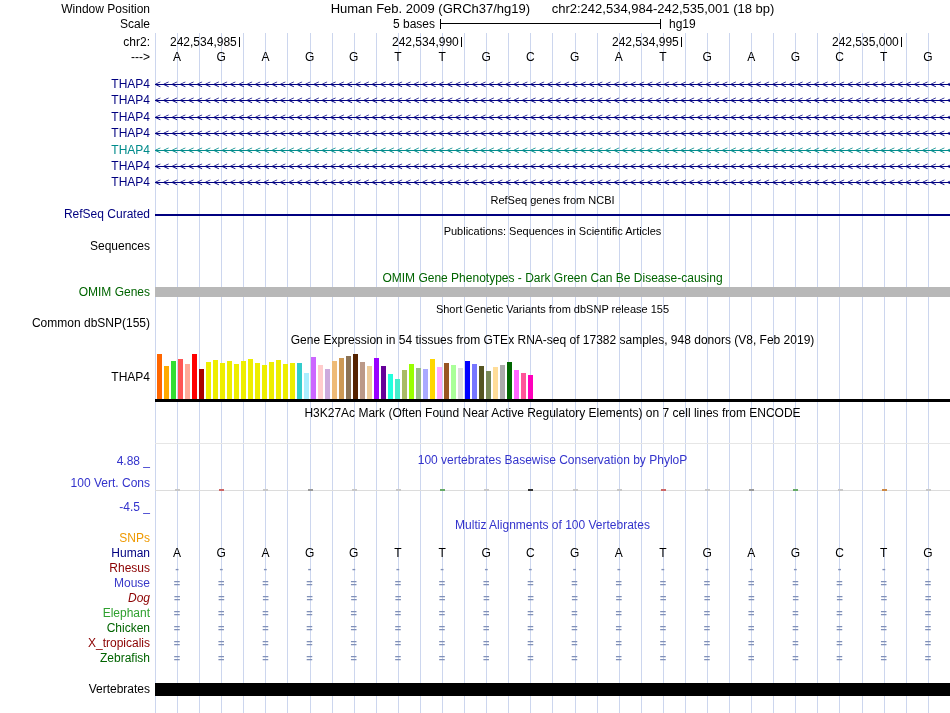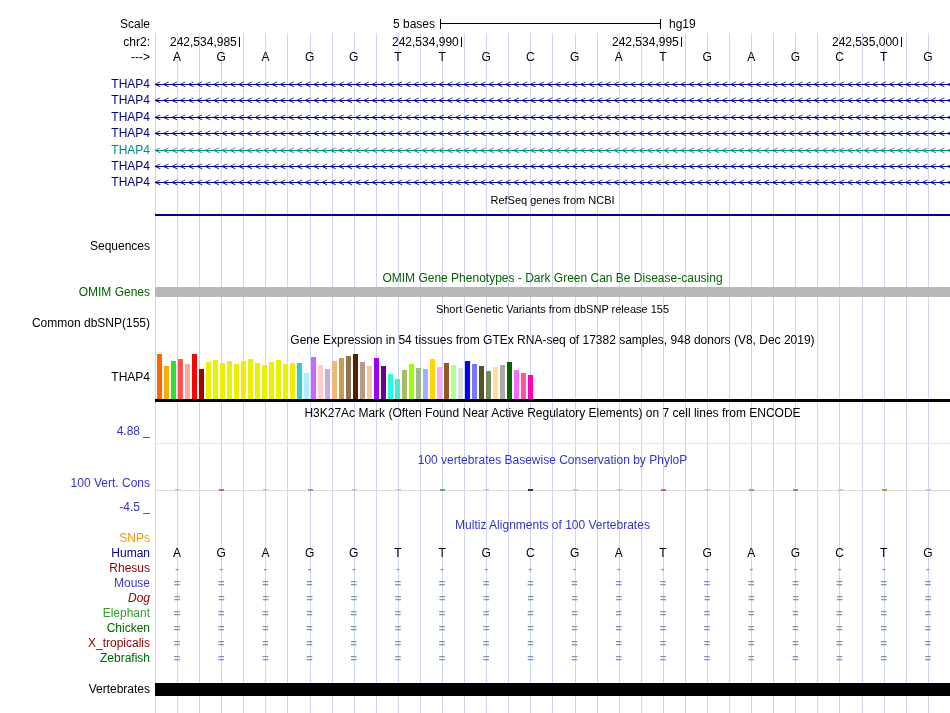--- a/index.html
+++ b/index.html
@@ -47,20 +47,27 @@
   .mz-base { position:absolute; transform:translateX(-50%); color:#000; font-size:12px; }
   .mz-sym { position:absolute; transform:translateX(-50%); color:#8090B8; font-size:11px; font-weight:bold; }
   .repeat-bar { position:absolute; left:155px; top:683px; width:795px; height:13px; background:#000; }
 </style>
 </head>
 <body>
 
 <div class="browser">
   <div class="gridlines"></div>
 
+  <div class="hrow" style="top:2px">
+    <span class="llabel">Window Position</span>
+    <div class="ctitle lg">
+      <span>Human Feb. 2009 (GRCh37/hg19)</span>
+      <span class="gap">chr2:242,534,984-242,535,001 (18 bp)</span>
+    </div>
+  </div>
 
   <div class="hrow" style="top:17px">
     <span class="llabel">Scale</span>
     <span class="scale-text">5 bases</span>
     <div class="scale-bar">
       <div class="scale-line"></div>
     </div>
     <span class="scale-genome">hg19</span>
   </div>
 
@@ -132,43 +139,49 @@
       <div class="tx-row" style="top: 176.4px; color: rgb(0, 0, 128);">
         <span class="llabel">THAP4</span>
         <div class="tx-line"></div>
         <div class="tx-arrows">&lt;&lt;&lt;&lt;&lt;&lt;&lt;&lt;&lt;&lt;&lt;&lt;&lt;&lt;&lt;&lt;&lt;&lt;&lt;&lt;&lt;&lt;&lt;&lt;&lt;&lt;&lt;&lt;&lt;&lt;&lt;&lt;&lt;&lt;&lt;&lt;&lt;&lt;&lt;&lt;&lt;&lt;&lt;&lt;&lt;&lt;&lt;&lt;&lt;&lt;&lt;&lt;&lt;&lt;&lt;&lt;&lt;&lt;&lt;&lt;&lt;&lt;&lt;&lt;&lt;&lt;&lt;&lt;&lt;&lt;&lt;&lt;&lt;&lt;&lt;&lt;&lt;&lt;&lt;&lt;&lt;&lt;&lt;&lt;&lt;&lt;&lt;&lt;&lt;&lt;&lt;&lt;&lt;&lt;&lt;&lt;&lt;&lt;&lt;&lt;&lt;&lt;&lt;&lt;&lt;&lt;&lt;&lt;&lt;&lt;&lt;&lt;&lt;&lt;&lt;&lt;&lt;&lt;&lt;&lt;</div>
       </div>
     </div>
 
   <div class="hrow" style="top:193px">
     <div class="ctitle sm">RefSeq genes from NCBI</div>
   </div>
+  <div class="hrow" style="top:207px">
+    <span class="llabel navy">RefSeq Curated</span>
+  </div>
   <div class="refseq-line"></div>
 
+  <div class="hrow" style="top:224px">
+    <div class="ctitle sm">Publications: Sequences in Scientific Articles</div>
+  </div>
   <div class="hrow" style="top:239px">
     <span class="llabel">Sequences</span>
   </div>
 
   <div class="hrow" style="top:271px">
     <div class="ctitle green">OMIM Gene Phenotypes - Dark Green Can Be Disease-causing</div>
   </div>
   <div class="hrow" style="top:285px">
     <span class="llabel green">OMIM Genes</span>
   </div>
   <div class="omim-bar"></div>
 
   <div class="hrow" style="top:302px">
     <div class="ctitle sm">Short Genetic Variants from dbSNP release 155</div>
   </div>
   <div class="hrow" style="top:316px">
     <span class="llabel">Common dbSNP(155)</span>
   </div>
 
   <div class="hrow" style="top:333px">
-    <div class="ctitle">Gene Expression in 54 tissues from GTEx RNA-seq of 17382 samples, 948 donors (V8, Dec 2019)</div>
+    <div class="ctitle">Gene Expression in 54 tissues from GTEx RNA-seq of 17382 samples, 948 donors (V8, Feb 2019)</div>
   </div>
   <div class="hrow" style="top:370px">
     <span class="llabel">THAP4</span>
   </div>
   <div id="gtex-bars">
       <div class="gtex-bar" style="left: 2px; height: 45px; background: rgb(255, 102, 0);"></div>
       <div class="gtex-bar" style="left: 9px; height: 33px; background: rgb(255, 170, 0);"></div>
       <div class="gtex-bar" style="left: 16px; height: 38px; background: rgb(51, 221, 51);"></div>
       <div class="gtex-bar" style="left: 23px; height: 40px; background: rgb(255, 85, 85);"></div>
       <div class="gtex-bar" style="left: 30px; height: 35px; background: rgb(255, 170, 153);"></div>
@@ -222,21 +235,21 @@
       <div class="gtex-bar" style="left: 366px; height: 26px; background: rgb(255, 85, 153);"></div>
       <div class="gtex-bar" style="left: 373px; height: 24px; background: rgb(255, 0, 187);"></div>
     </div>
   <div class="gtex-baseline"></div>
 
   <div class="hrow" style="top:406px">
     <div class="ctitle">H3K27Ac Mark (Often Found Near Active Regulatory Elements) on 7 cell lines from ENCODE</div>
   </div>
   <div class="h3k-line"></div>
 
-  <div class="hrow" style="top:424px">
+  <div class="hrow" style="top:454px">
     <span class="llabel blue">4.88 _</span>
   </div>
   <div class="hrow" style="top:453px">
     <div class="ctitle blue">100 vertebrates Basewise Conservation by PhyloP</div>
   </div>
   <div class="hrow" style="top:476px">
     <span class="llabel blue">100 Vert. Cons</span>
   </div>
   <div id="phylop-track">
     <div class="pp-base"></div>

